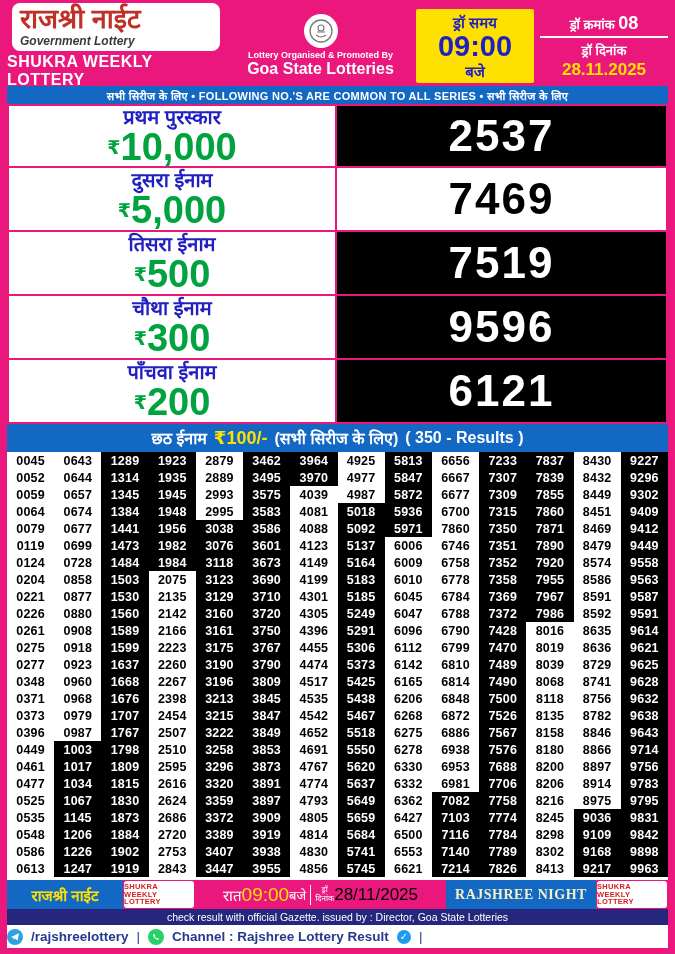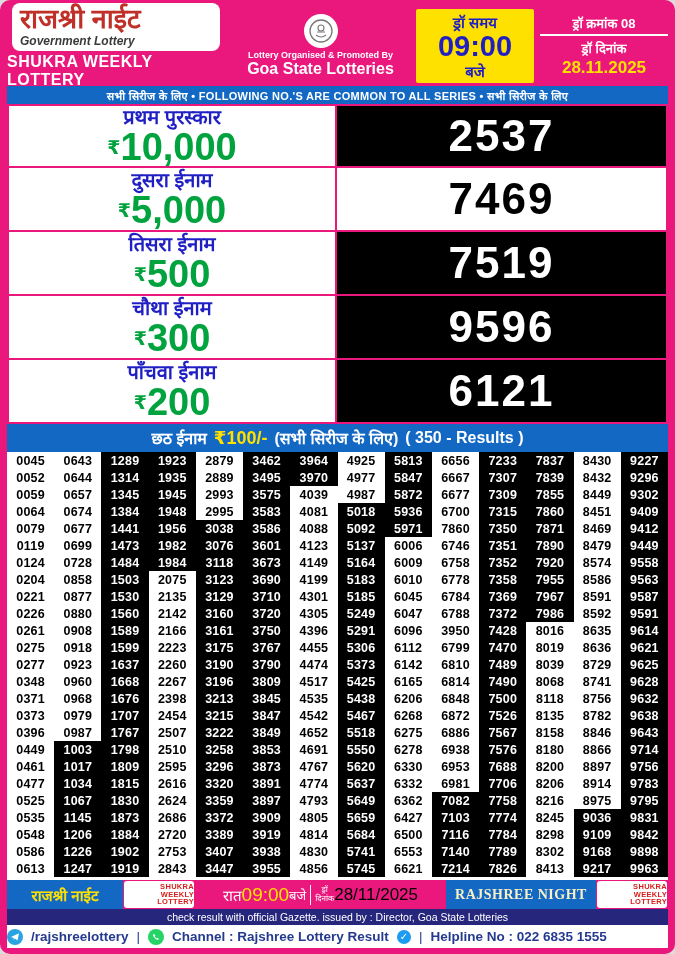--- a/index.html
+++ b/index.html
@@ -1,39 +1,39 @@
 <!DOCTYPE html>
 <html><head>
 <meta charset="utf-8">
 <style>
   html,body{margin:0;padding:0;background:#ddd;}
   *{box-sizing:border-box;}
   .page{
     width:675px;height:954px;margin:0 auto;background:#ea187d;
     padding:6px 7px;font-family:"Liberation Sans","DejaVu Sans",sans-serif;
-    display:flex;flex-direction:column;overflow:hidden;border-radius:10px;
+    display:flex;flex-direction:column;overflow:hidden;
   }
   
   .header{height:80px;background:#ea187d;display:flex;align-items:center;gap:6px;}
   .brand-col{width:218px;display:flex;flex-direction:column;align-items:center;}
   .brand-box{background:#fff;border-radius:8px;width:208px;padding:2px 8px 3px 8px;}
   .brand-hi{color:#bf3128;font-size:27px;font-weight:bold;line-height:1.05;}
   .brand-sub{color:#3a3a3a;font-size:12px;font-weight:bold;font-style:italic;}
   .lottery-name{color:#fff;font-size:16px;font-weight:bold;letter-spacing:.5px;margin-top:2px;}
   .org-col{flex:1;display:flex;flex-direction:column;align-items:center;color:#fff;}
   .logo-circle{width:34px;height:34px;border-radius:50%;background:#fff;display:flex;align-items:center;justify-content:center;}
   .org1{font-size:9px;font-weight:bold;margin-top:2px;}
   .org2{font-size:16px;font-weight:bold;}
   .time-box{width:118px;height:74px;background:#ffe100;border-radius:2px;display:flex;flex-direction:column;align-items:center;justify-content:center;color:#1f1fc4;font-weight:bold;}
   .time-label{font-size:15px;}
   .time-big{font-size:29px;line-height:1;}
   .time-suffix{font-size:15px;}
   .draw-col{width:128px;color:#fff;text-align:center;font-weight:bold;}
   .draw-no-line{font-size:13px;border-bottom:2px solid #fff;padding-bottom:2px;margin-bottom:3px;}
-  .draw-no-line .big{font-size:13px;}
+  .draw-no-line .big{font-size:18px;}
   .draw-date-label{font-size:13px;}
   .draw-date{color:#ffe100;font-size:17px;margin-top:1px;}
   
   .common-strip{height:18px;background:#1368c4;color:#fff;font-size:11px;font-weight:bold;
     display:flex;align-items:center;justify-content:center;letter-spacing:.3px;}
   
   .prize-row{height:64px;display:flex;border:2px solid #ea187d;border-top-width:0;background:#fff;}
   .prize-row.first{border-top-width:2px;}
   .prize-label-cell{width:328px;border-right:2px solid #ea187d;display:flex;flex-direction:column;align-items:center;justify-content:center;background:#fff;}
   .prize-label{color:#1f1fc4;font-size:20px;font-weight:bold;line-height:1.05;}
@@ -48,21 +48,21 @@
   
   .grid-wrap{background:#fff;flex:1;}
   .results-grid{display:grid;grid-template-columns:repeat(14,1fr);grid-auto-rows:17px;height:425px;}
   .num-cell{display:flex;align-items:center;justify-content:center;font-size:12.5px;font-weight:bold;letter-spacing:.2px;}
   .num-cell.dark{background:#000;color:#fff;}
   .num-cell.light{background:#fff;color:#000;border-radius:3px;}
   
   .footer1{height:29px;display:flex;align-items:stretch;background:#ea187d;}
   .f-blue{background:#1368c4;display:flex;align-items:center;justify-content:center;}
   .f-brand{width:116px;color:#ffe100;font-weight:bold;font-size:15px;}
-  .shukra-box{width:70px;background:#fff;border-radius:3px;margin:1px;display:flex;flex-direction:column;align-items:flex-end;justify-content:center;line-height:1;}
+  .shukra-box{width:70px;background:#fff;border-radius:3px;margin:1px;display:flex;flex-direction:column;align-items:flex-start;justify-content:center;line-height:1;}
   .shukra-box span{color:#d7201d;font-weight:bold;font-size:7.5px;letter-spacing:.3px;}
   .f-mid{flex:1;display:flex;align-items:center;justify-content:center;color:#fff;font-weight:normal;}
   .f-mid .t1{font-size:15px;}
   .f-mid .t2{color:#ffe100;font-size:19px;}
   .f-mid .t3{font-size:13px;}
   .f-div{width:1px;height:20px;background:#fff;margin:0 4px;}
   .f-datelabel{font-size:8px;line-height:1.1;text-align:center;}
   .f-date{color:#000000;font-size:17px;}
   .f-night{width:150px;color:#f8efc4;font-family:"Liberation Serif","DejaVu Serif",serif;font-weight:bold;font-size:14px;letter-spacing:.5px;}
   .footer2{height:16px;background:#26267d;color:#fff;font-size:10.5px;display:flex;align-items:center;justify-content:center;}
@@ -301,21 +301,21 @@
         <div class="num-cell dark">9591</div>
         <div class="num-cell light">0261</div>
         <div class="num-cell light">0908</div>
         <div class="num-cell dark">1589</div>
         <div class="num-cell light">2166</div>
         <div class="num-cell dark">3161</div>
         <div class="num-cell dark">3750</div>
         <div class="num-cell light">4396</div>
         <div class="num-cell dark">5291</div>
         <div class="num-cell light">6096</div>
-        <div class="num-cell light">3950</div>
+        <div class="num-cell light">6790</div>
         <div class="num-cell dark">7428</div>
         <div class="num-cell light">8016</div>
         <div class="num-cell light">8635</div>
         <div class="num-cell dark">9614</div>
         <div class="num-cell light">0275</div>
         <div class="num-cell light">0918</div>
         <div class="num-cell dark">1599</div>
         <div class="num-cell light">2223</div>
         <div class="num-cell dark">3175</div>
         <div class="num-cell dark">3767</div>
@@ -548,16 +548,15 @@
     <span>/rajshreelottery</span>
     <span class="pipe">|</span>
     <span class="icon-circle wa">
       <svg width="10" height="10" viewBox="0 0 16 16">
           <path d="M4 3 C3 4 3 6 5.5 9 C8 12 10.5 12.8 12 12 L12.6 10.6 L10.4 9.3 L9.3 10.2 C8.2 9.8 6.6 8.3 6 7 L7 6 L5.6 3.6 Z" fill="#fff"></path>
         </svg>
     </span>
     <span>Channel : Rajshree Lottery Result</span>
     <span class="icon-circle vf">✓</span>
     <span class="pipe">|</span>
-    <span>Helpline No : 022 6835 1555</span>
   </div>
 
 </div>
 
 </body></html>

